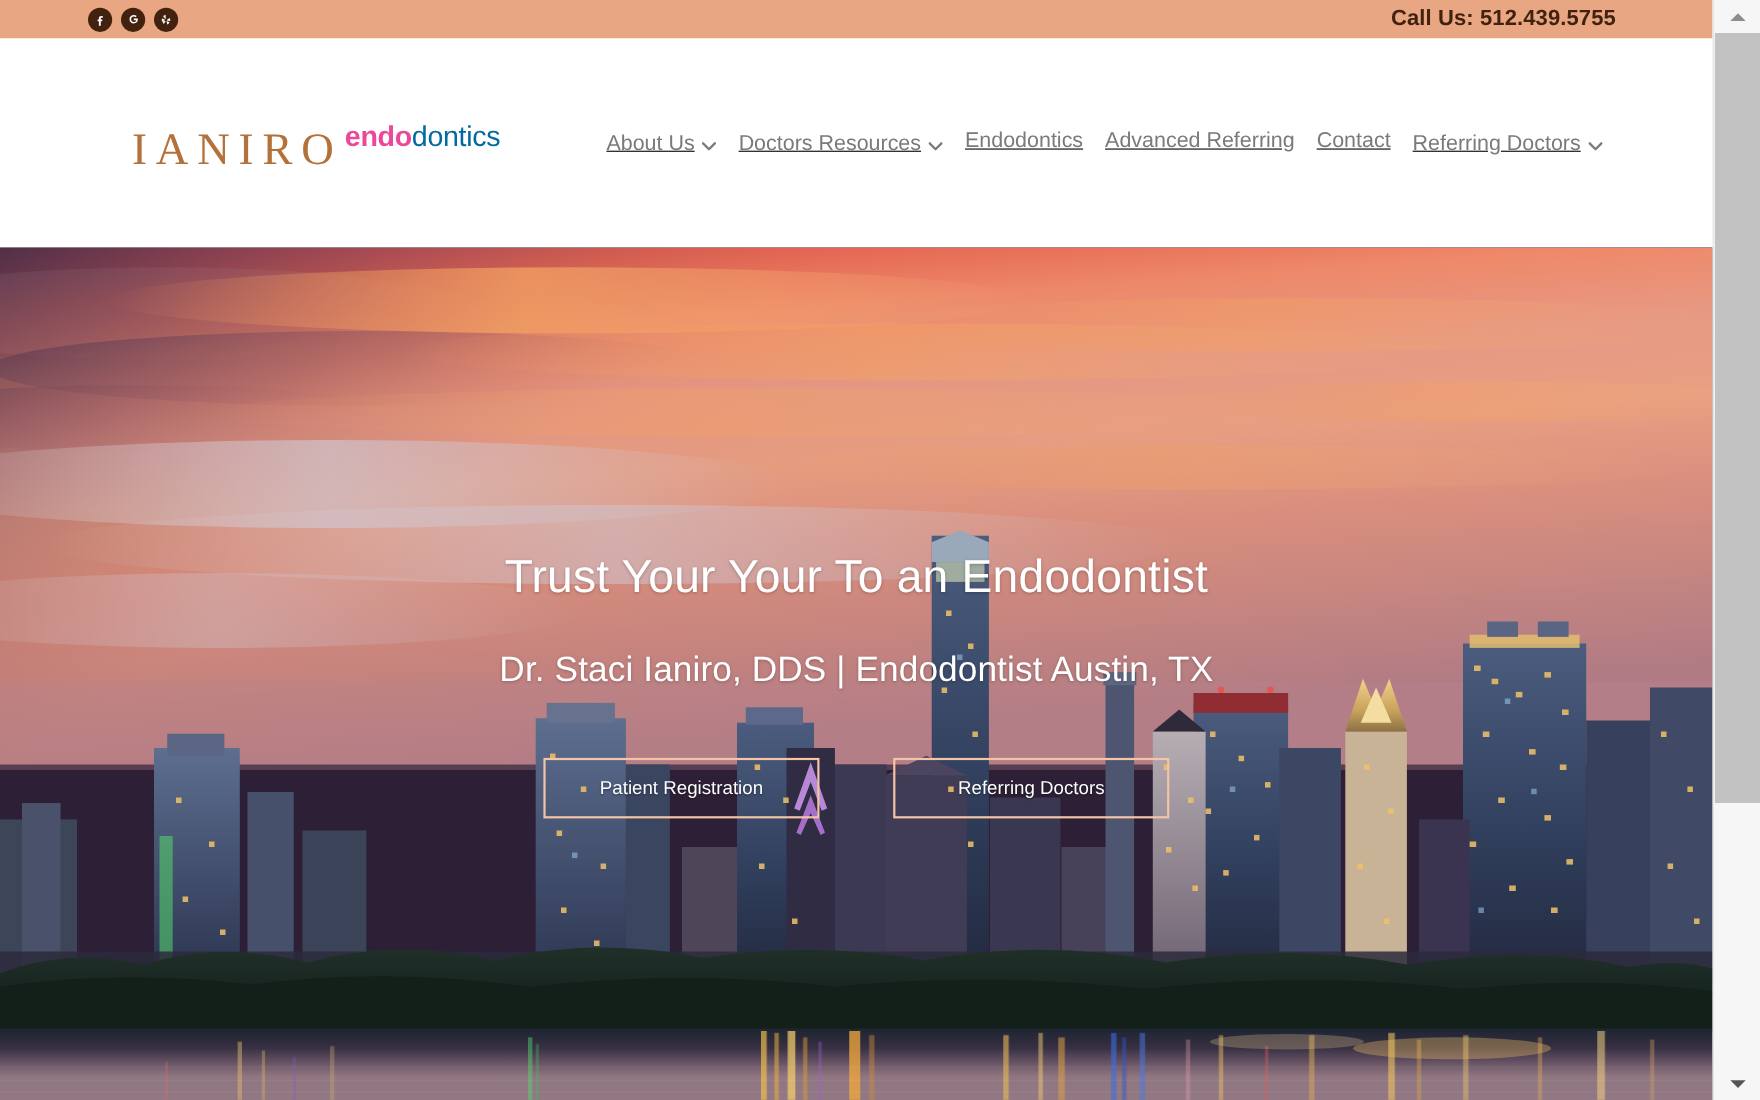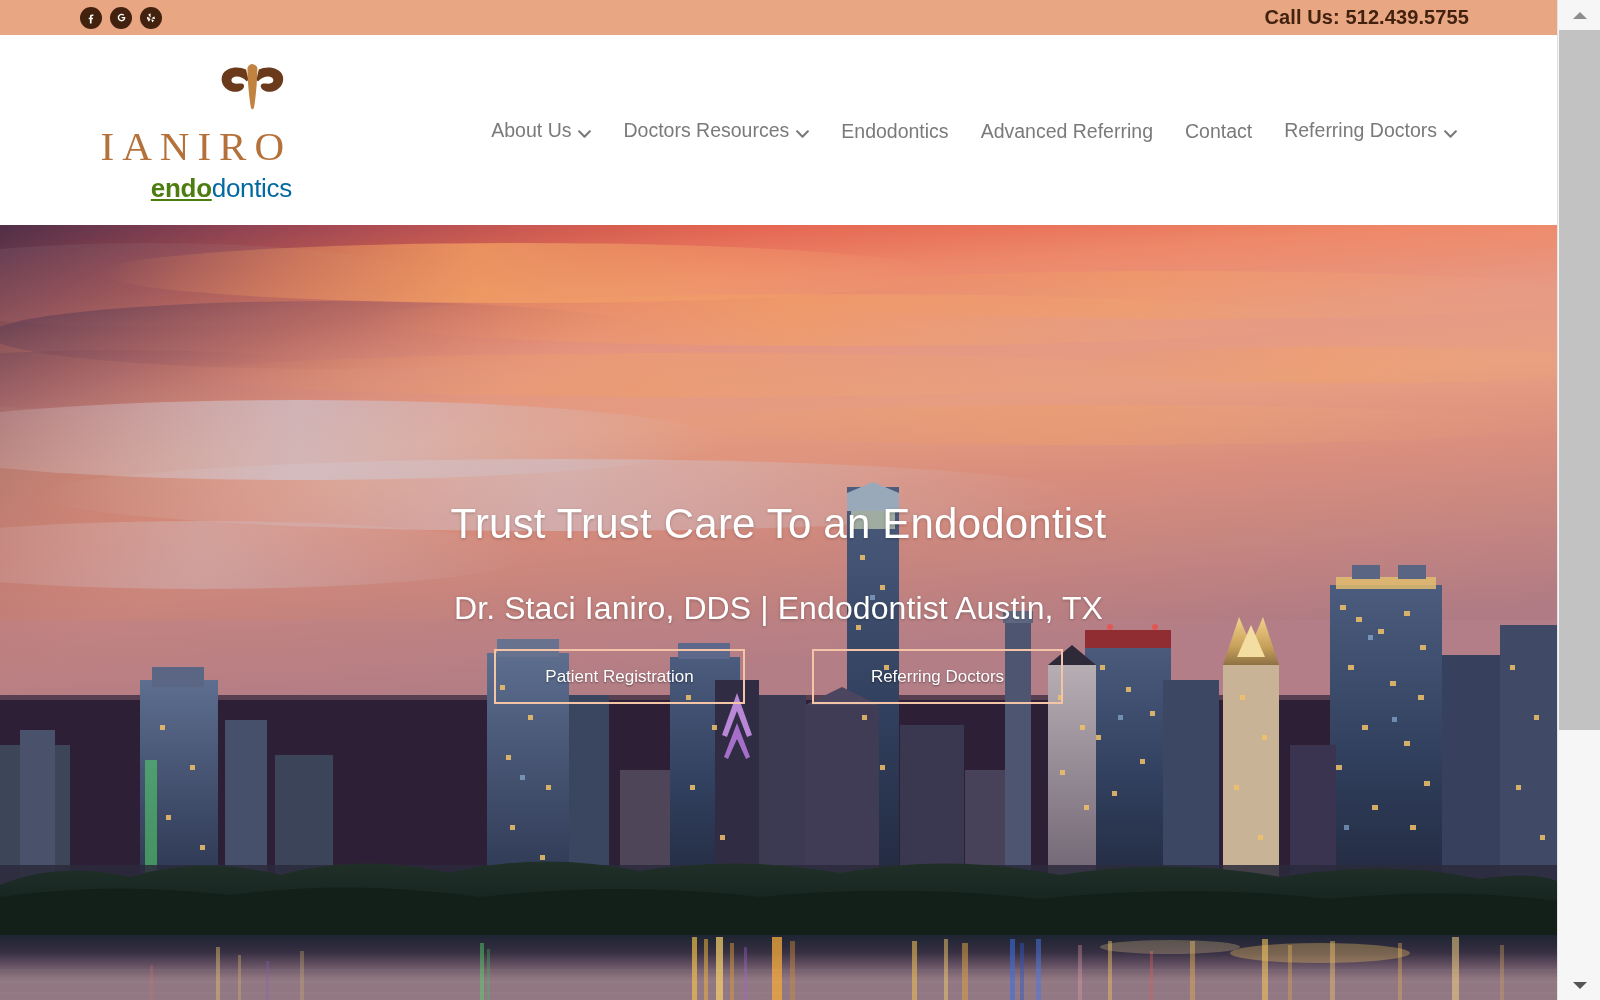--- a/index.html
+++ b/index.html
@@ -49,46 +49,46 @@
   
   .header {
     position:relative;
     height:190px;
     background:#ffffff;
     display:flex; align-items:center;
   }
   .logo {
     margin-left:112px;
     width:180px;
-    display:flex; flex-direction:column; align-items:flex-end;
+    display:flex; flex-direction:row; align-items:flex-start;
     cursor:pointer;
   }
   .logo-emblem { width:76px; height:54px; display:block; }
   .logo-word {
     margin-top:12px;
     font-family:"Liberation Serif", serif;
     font-size:41px;
     letter-spacing:8px;
     color:#b5713a;
     line-height:1;
     padding-left:8px;
   }
   .logo-sub {
     margin-top:8px;
     font-size:26px;
     line-height:1;
     letter-spacing:-.3px;
     padding-left:2px;
   }
-  .logo-sub .b { color:#4d7c0f; font-weight:bold;text-decoration:underline; }
+  .logo-sub .b { color:#ec4899; font-weight:bold; }
   .logo-sub .t { color:#0369a1; font-weight:normal; }
 
   nav.mainnav {
     margin-left:auto; margin-right:90px;
-    display:flex; align-items:flex-end; gap:12px;
+    display:flex; align-items:flex-start; gap:0px;text-decoration:underline;
   }
   .navitem {
     display:flex; align-items:center;
     font-size:19.5px;
     color:#7a7a7a;
     padding:0 10px;
     cursor:pointer;
     white-space:nowrap;
   }
   .caret {
@@ -122,21 +122,21 @@
   .hero-sub {
     margin-top:42px;
     font-size:32px;
     color:#ffffff;
     font-weight:normal;
     letter-spacing:.1px;
     text-shadow:0 1px 3px rgba(0,0,0,.25);
     white-space:nowrap;
   }
   .hero-buttons {
-    margin-top:22px;
+    margin-top:62px;
     display:flex; gap:67px;
     pointer-events:auto;
   }
   .hero-btn {
     width:251px; height:55px;
     border:2px solid #f4c4a6;
     background:transparent;
     color:#ffffff;
     font-size:17px;
     font-family:"Liberation Sans", sans-serif;
@@ -539,21 +539,21 @@
         <ellipse cx="1170" cy="722" rx="70" ry="7" fill="#e8c98e" opacity=".28"></ellipse>
 
         <g stroke="#ffffff" stroke-width="1" opacity=".06">
           <line x1="0" y1="745" x2="1557" y2="745"></line>
           <line x1="0" y1="757" x2="1557" y2="757"></line>
           <line x1="0" y1="768" x2="1557" y2="768"></line>
         </g>
       </svg>
 
       <div class="hero-content">
-        <h1 class="hero-title">Trust Trust Care To an Endodontist</h1>
+        <h1 class="hero-title">Trust Your Your To an Endodontist</h1>
         <h2 class="hero-sub">Dr. Staci Ianiro, DDS | Endodontist Austin, TX</h2>
         <div class="hero-buttons">
           <button class="hero-btn">Patient Registration</button>
           <button class="hero-btn">Referring Doctors</button>
         </div>
       </div>
     </div>
   </div>
 
   <div class="scrollbar">

